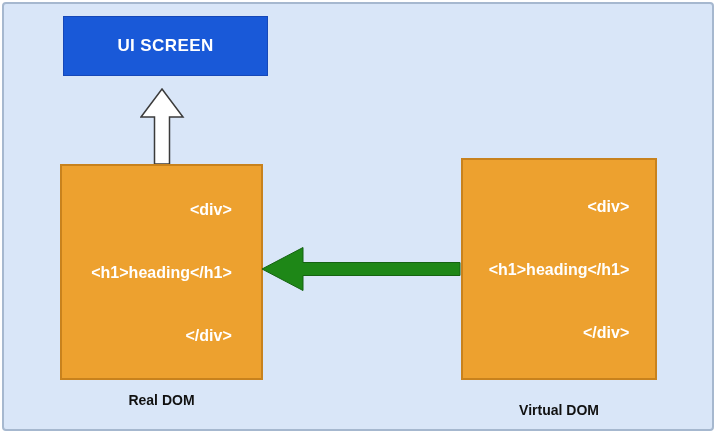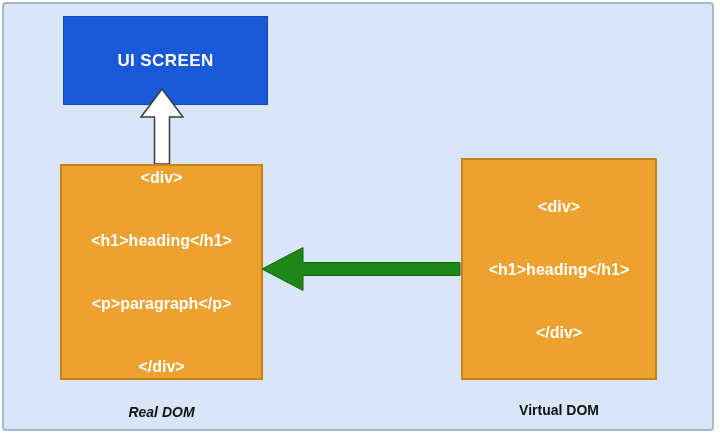--- a/index.html
+++ b/index.html
@@ -19,21 +19,21 @@
     width: 712px; height: 429px;
     box-sizing: border-box;
     background: var(--background, #D9E6F8);
     border: 2px solid var(--frame-border, #A6B8CF);
     border-radius: 4px;
   }
 
   .blue-box {
     position: absolute;
     left: 63px; top: 16px;
-    width: 205px; height: 89px;
+    width: 205px; height: 60px;
     box-sizing: border-box;
     background: var(--box-blue, #1959D8);
     border: 1px solid var(--box-blue-border, #1648B8);
     display: flex; align-items: center; justify-content: center;
     color: #ffffff;
     font-weight: bold;
     font-size: 17px;
     letter-spacing: 0.4px;
   }
 
@@ -45,33 +45,33 @@
     display: flex; align-items: center; justify-content: center;
   }
   .orange-box.left  { left: 60px;  top: 164px; width: 203px; height: 216px; }
   .orange-box.right { left: 461px; top: 158px; width: 196px; height: 222px; }
 
   .code {
     color: var(--code-text, #FFFFFF);
     font-weight: bold;
     font-size: 16px;
     line-height: 21px;
-    text-align: center;
+    text-align: right;
     white-space: pre;
   }
   .code .changed { color: var(--changed-text, #B32310); }
 
   .dom-label {
     position: absolute;
     text-align: center;
     font-weight: bold;
     font-size: 14px;
     color: var(--label-text, #111111);
   }
-  .dom-label.real    { left: 60px;  top: 404px; width: 203px; font-style: italic; }
+  .dom-label.real    { left: 60px;  top: 392px; width: 203px; }
   .dom-label.virtual { left: 461px; top: 402px; width: 196px; }
 
   .arrow-svg { position: absolute; display: block; }
   .arrow-up   { left: 140px; top: 88px;  }
   .arrow-left { left: 261px; top: 246px; }
 </style>
 </head>
 <body>
 
 <div class="stage">
@@ -83,21 +83,20 @@
   </div>
 
   <svg class="arrow-svg arrow-up" width="45" height="77" viewBox="0 0 45 77">
     <polygon points="22,1 43,29 29.5,29 29.5,76 14.5,76 14.5,29 1,29" fill="var(--arrow-white, #FFFFFF)" stroke="var(--arrow-white-border, #3B3B3B)" stroke-width="1.5" stroke-linejoin="miter"></polygon>
   </svg>
 
   <div class="orange-box left">
     <div class="code">
       <div>&lt;div&gt;</div>
       <div>&lt;h1&gt;heading&lt;/h1&gt;</div>
-      <div>&lt;p&gt;paragraph&lt;/p&gt;</div>
       <div>&lt;/div&gt;</div>
     </div>
   </div>
   <div class="dom-label real">Real DOM</div>
 
   <svg class="arrow-svg arrow-left" width="200" height="47" viewBox="0 0 200 47">
     <polygon points="1,23 42,1.5 42,16.5 199,16.5 199,29.5 42,29.5 42,44.5" fill="var(--arrow-green, #1E8717)" stroke="var(--arrow-green-border, #156312)" stroke-width="1" stroke-linejoin="miter"></polygon>
   </svg>
 
   <div class="orange-box right">

